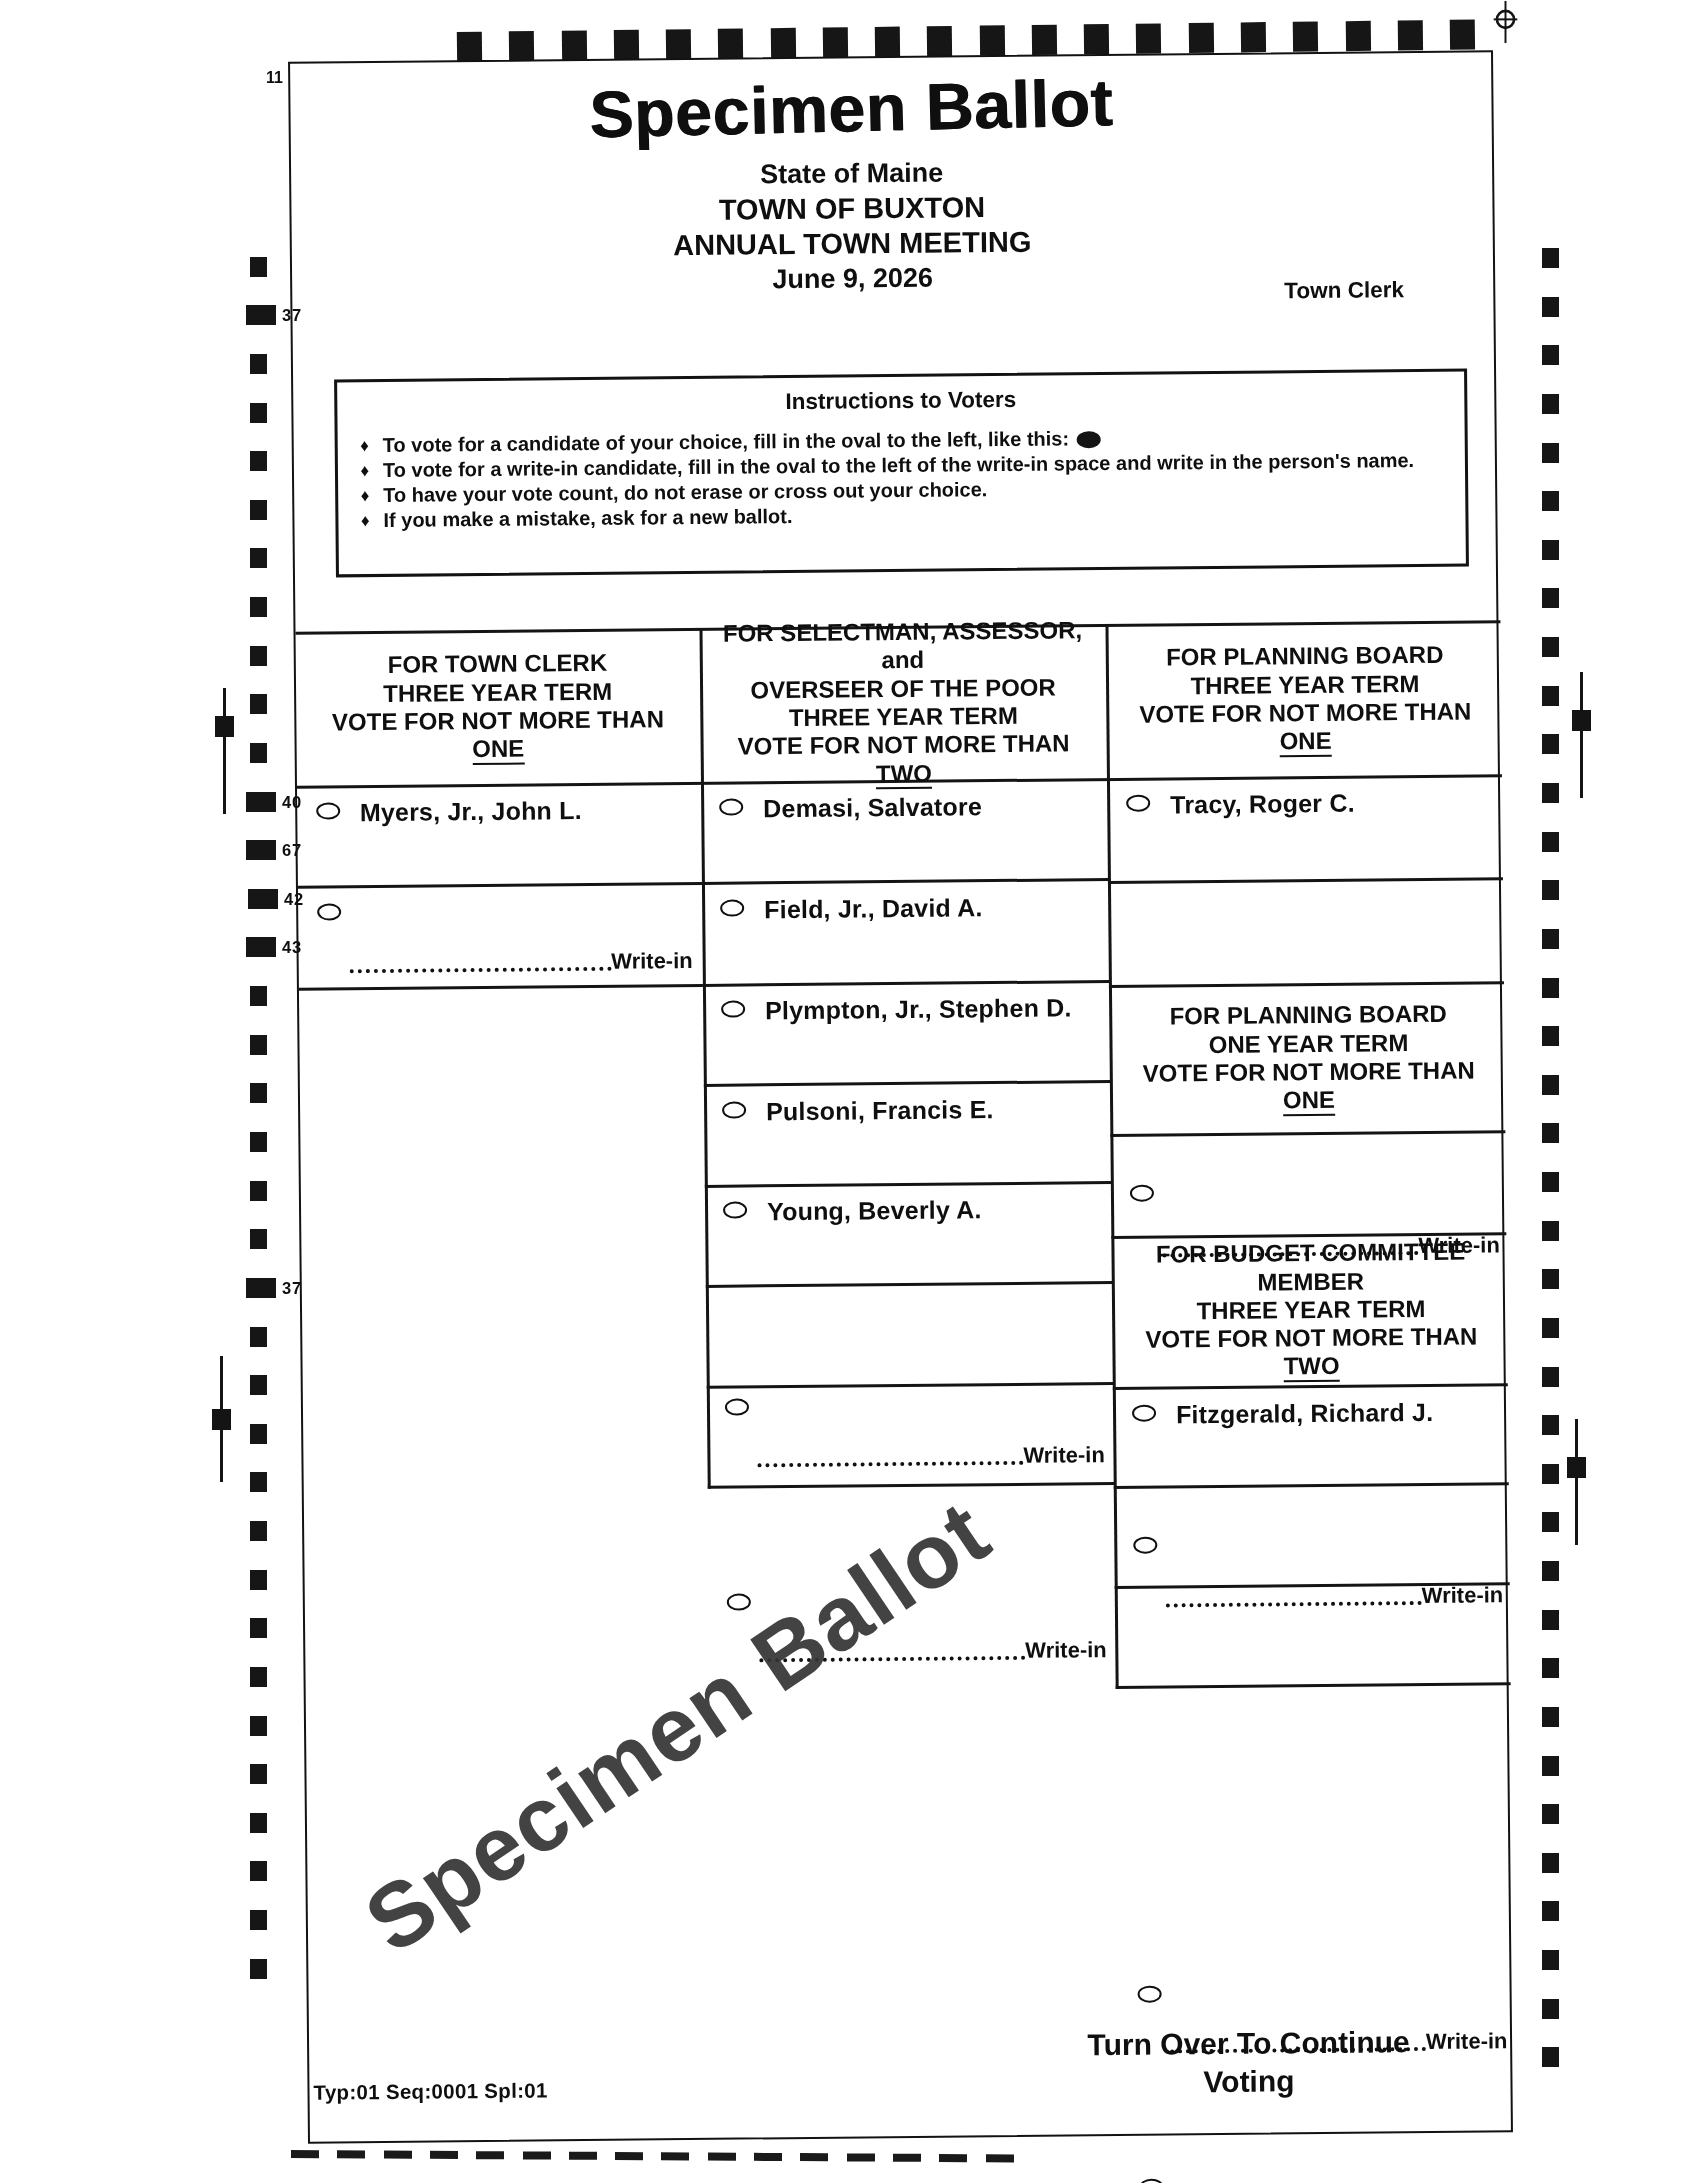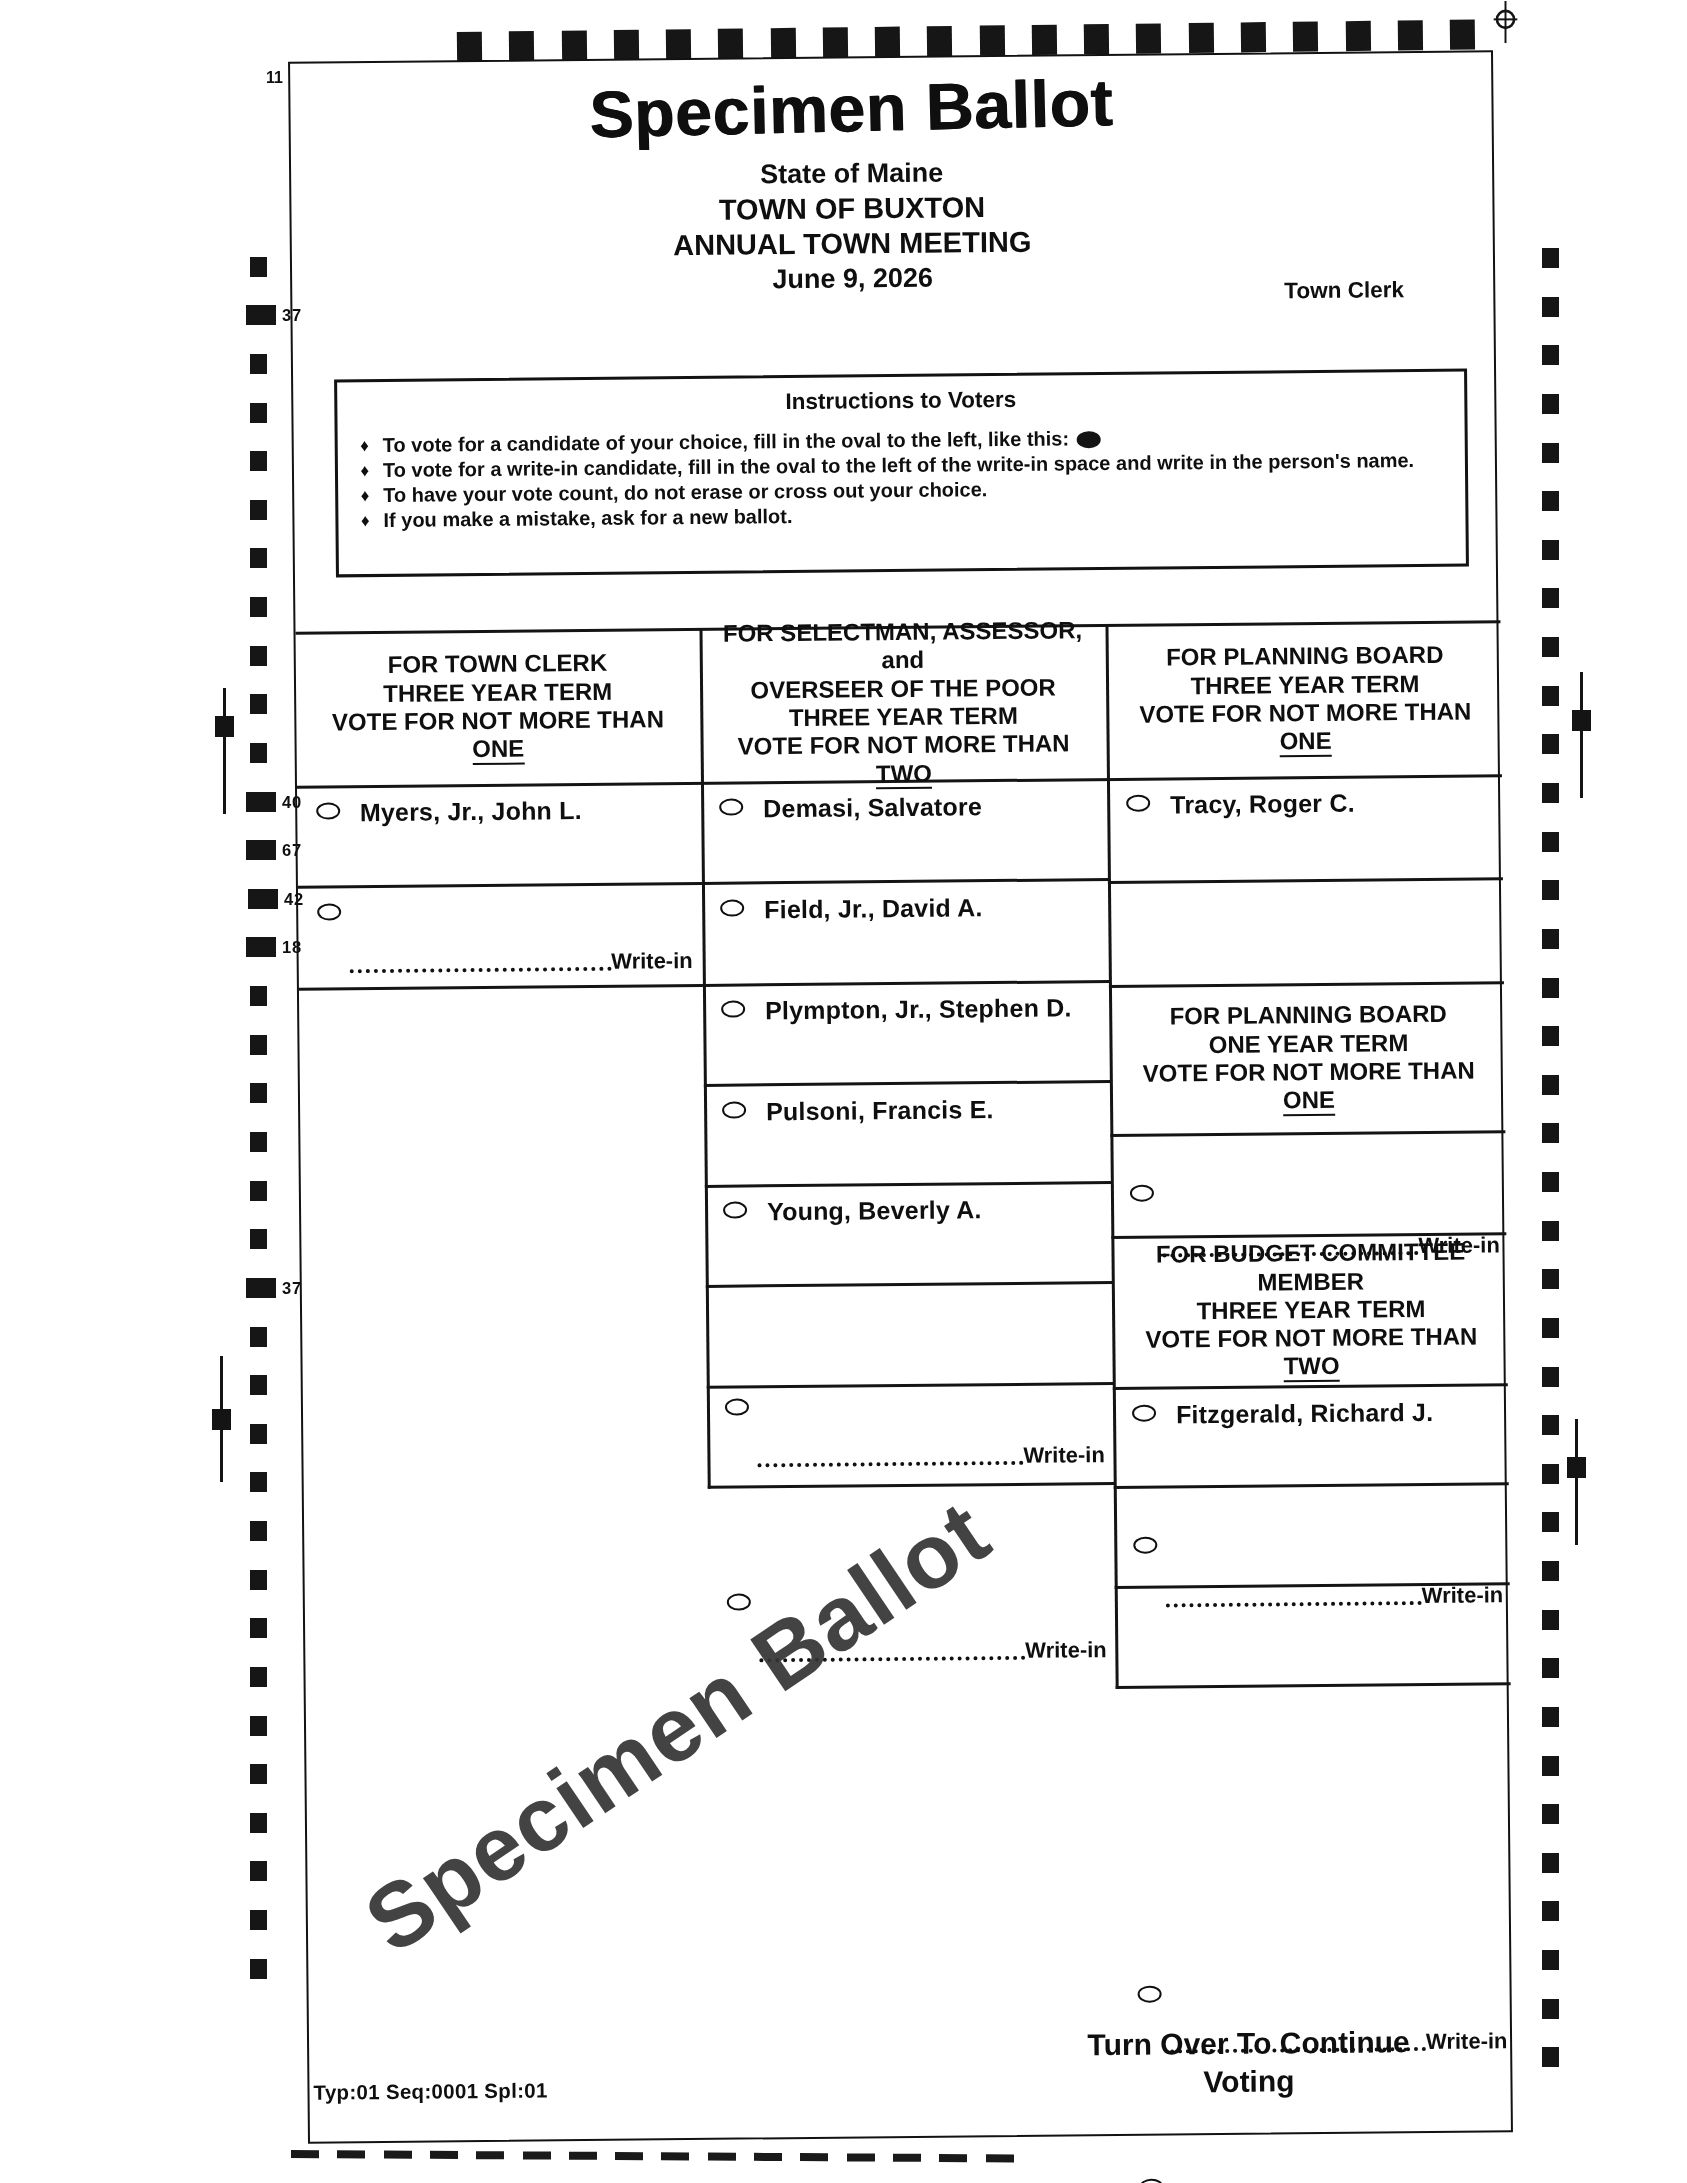--- a/index.html
+++ b/index.html
@@ -127,21 +127,21 @@
       <div class="nmark" style="left: 246px; top: 840px;">
         <div class="blk"></div>
         <span class="num">67</span>
       </div>
       <div class="nmark" style="left: 248px; top: 889px;">
         <div class="blk"></div>
         <span class="num">42</span>
       </div>
       <div class="nmark" style="left: 246px; top: 937px;">
         <div class="blk"></div>
-        <span class="num">18</span>
+        <span class="num">43</span>
       </div>
       <div class="smark" style="left: 250px; top: 986px; width: 17px; height: 20px;"></div>
       <div class="smark" style="left: 250px; top: 1035px; width: 17px; height: 20px;"></div>
       <div class="smark" style="left: 250px; top: 1083px; width: 17px; height: 20px;"></div>
       <div class="smark" style="left: 250px; top: 1132px; width: 17px; height: 20px;"></div>
       <div class="smark" style="left: 250px; top: 1181px; width: 17px; height: 20px;"></div>
       <div class="smark" style="left: 250px; top: 1229px; width: 17px; height: 20px;"></div>
       <div class="nmark" style="left: 246px; top: 1278px;">
         <div class="blk"></div>
         <span class="num">37</span>

